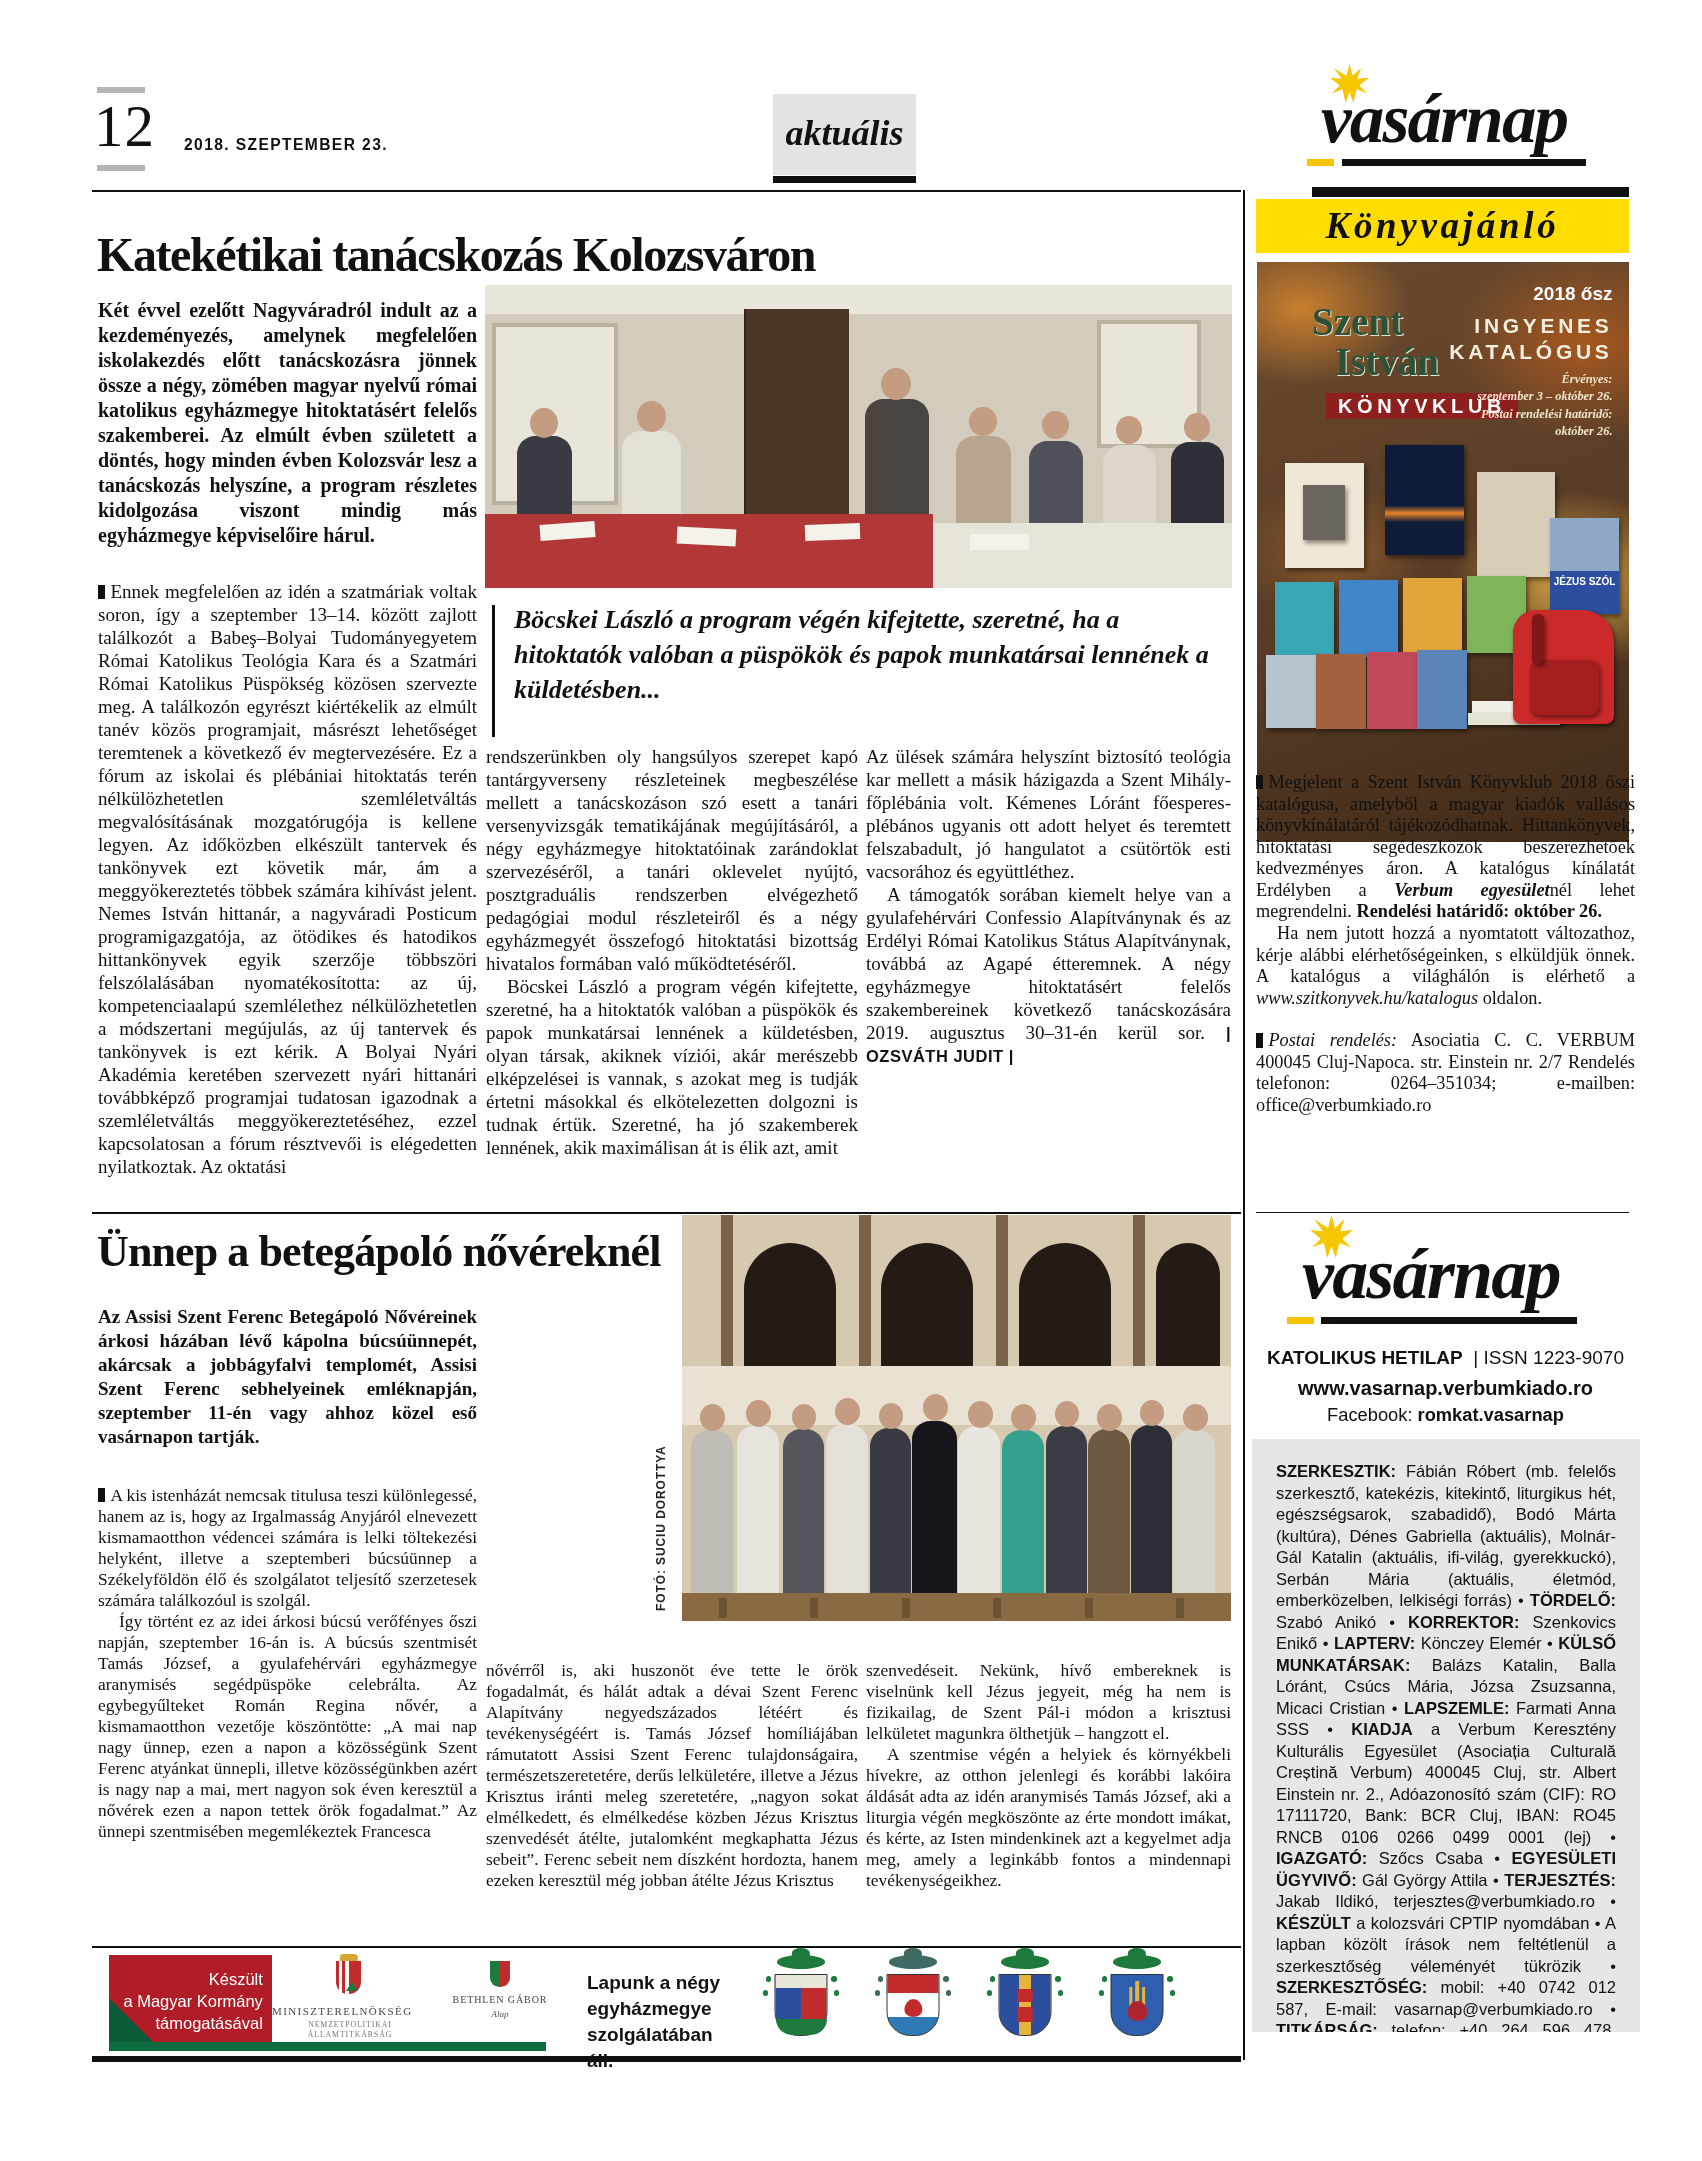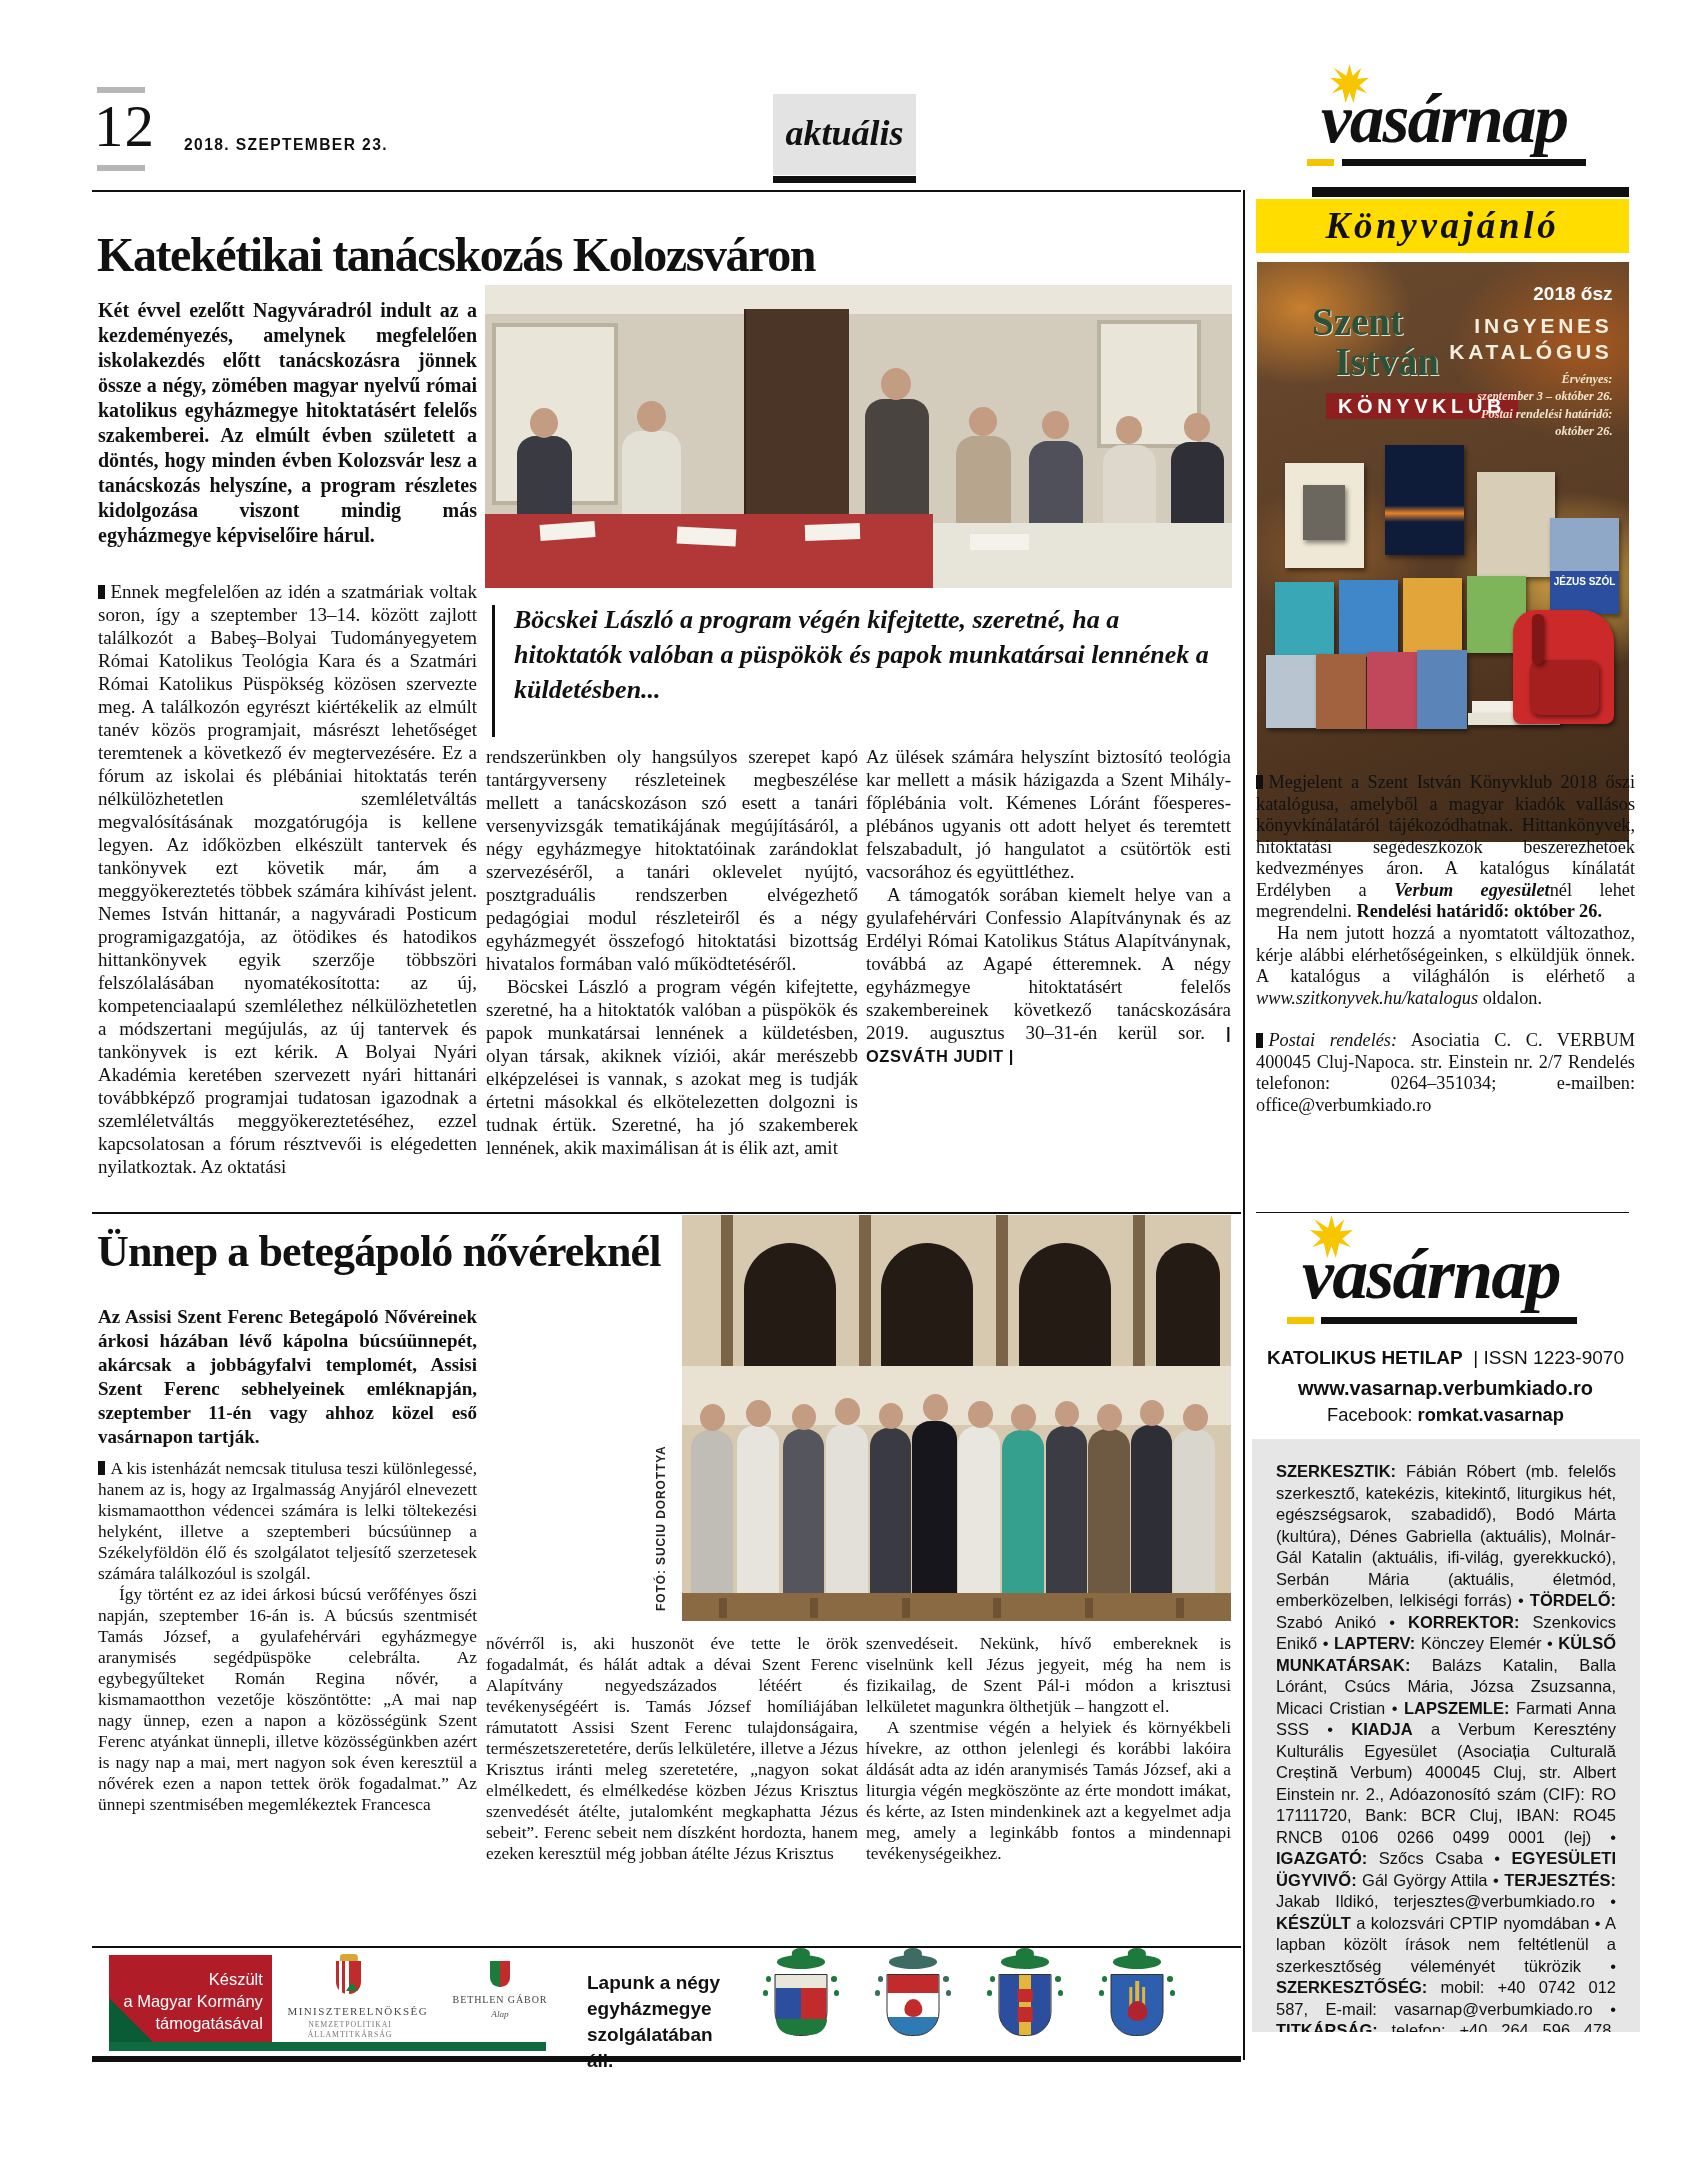--- a/index.html
+++ b/index.html
@@ -17,21 +17,21 @@
   .yellowsq{background:#f5c400;}
   .brand{font:700 italic 69px/1 "Liberation Serif",serif;letter-spacing:-1.8px;}
   .flame{background:#f7c600;clip-path:polygon(50% 0,58% 30%,80% 10%,70% 38%,100% 35%,75% 55%,95% 75%,68% 65%,60% 100%,50% 72%,40% 100%,32% 65%,5% 75%,25% 55%,0 35%,30% 38%,10% 10%,42% 30%);}
   .rule{background:#101010;}
   
   .h1a{font:700 48px/1.02 "Liberation Serif",serif;letter-spacing:-1.4px;}
   .h2a{font:700 44px/1.02 "Liberation Serif",serif;letter-spacing:-0.9px;}
   .lead{font:700 20px/25px "Liberation Serif",serif;}
   .lead2{font:700 19px/24px "Liberation Serif",serif;}
   .body1{font:400 19px/23px "Liberation Serif",serif;}
-  .body2{font:400 17.4px/21px "Liberation Serif",serif;}
+  .body2{font:400 17.4px/21px "Liberation Serif",serif;margin-top:27px;}
   .col{overflow:hidden;}
   .col p{margin:0;}
   .col p + p{text-indent:21px;}
   .mk{display:inline-block;width:6.9px;height:14.6px;background:#101010;margin-right:5.5px;vertical-align:-1.4px;}
   .pull{font:700 italic 26px/35px "Liberation Serif",serif;}
   .pullbar{background:#101010;width:3.2px;}
   .author{font:700 16.5px/1 "Liberation Sans",sans-serif;letter-spacing:0.5px;}
   .vcredit{writing-mode:vertical-rl;transform:rotate(180deg);
            font:700 12px/1.1 "Liberation Sans",sans-serif;letter-spacing:0.9px;color:#222;}
   
@@ -334,21 +334,21 @@
     <div>a Magyar Kormány</div>
     <div>támogatásával</div>
   </div>
   <div class="abs greenwedge" style="left:0;bottom:0;width:44px;height:44px;"></div>
 </div>
 
 <div class="abs whitepanel" style="left:272px;top:1955px;width:275px;height:87px;">
   <div class="abs" style="left:64px;top:6.4px;">
       <div class="hucrest"></div>
     </div>
-  <div class="abs ministry1" style="left:0;top:49px;width:156px;text-align:right;">MINISZTERELNÖKSÉG</div>
+  <div class="abs ministry1" style="left:0;top:49px;width:156px;text-align:left;">MINISZTERELNÖKSÉG</div>
   <div class="abs ministry2" style="left:0;top:65px;width:156px;text-align:center;">NEMZETPOLITIKAI ÁLLAMTITKÁRSÁG</div>
   <div class="abs" style="left:200px;top:5.5px;width:55px;">
       <div class="bgshield"></div>
     </div>
   <div class="abs bethlen1" style="left:173px;top:39px;width:110px;text-align:center;">BETHLEN GÁBOR</div>
   <div class="abs bethlen2" style="left:173px;top:54px;width:110px;text-align:center;">Alap</div>
 </div>
 <div class="abs greenbar" style="left:109px;top:2042px;width:437px;height:9.2px;"></div>
 
 <div class="abs slogan" style="left:587px;top:1970px;width:151px;">Lapunk a négy egyházmegye szolgálatában áll.</div>

